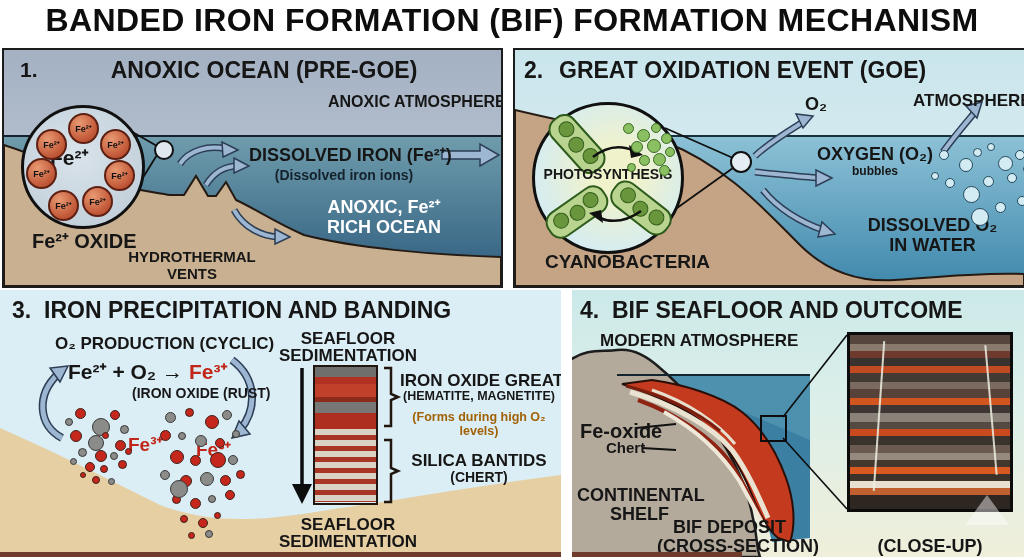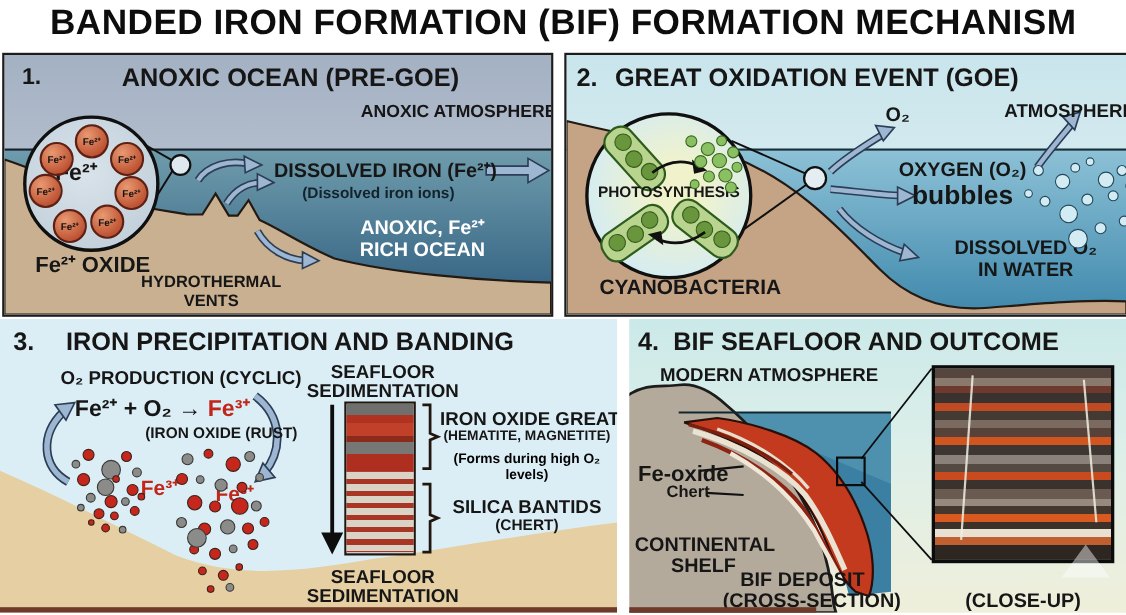--- a/index.html
+++ b/index.html
@@ -176,21 +176,21 @@
         <div class="gdot" style="left: 118px; top: 48px; width: 11px; height: 11px;"></div>
         <div class="gdot" style="left: 130px; top: 42px; width: 8px; height: 8px;"></div>
         <div class="gdot" style="left: 92px; top: 58px; width: 7px; height: 7px;"></div>
         <div class="gdot" style="left: 124px; top: 60px; width: 9px; height: 9px;"></div>
       </div>
     <div class="abs t" style="left:9px;top:8px;font-size:23px;">2.</div>
     <div class="abs t" style="left:44px;top:8px;font-size:23px;">GREAT OXIDATION EVENT (GOE)</div>
     <div class="abs t" style="left:290px;top:45px;font-size:18px;">O₂</div>
     <div class="abs t" style="left:398px;top:42px;font-size:17px;">ATMOSPHERE</div>
     <div class="abs t ctr" style="left:300px;top:95px;width:120px;font-size:18px;">OXYGEN (O₂)</div>
-    <div class="abs t ctr" style="left:300px;top:115px;width:120px;font-size:24px;font-weight:bold;">bubbles</div>
+    <div class="abs t ctr" style="left:300px;top:115px;width:120px;font-size:12px;font-weight:bold;">bubbles</div>
     <div class="abs t ctr" style="left:350px;top:166px;width:135px;font-size:18px;">DISSOLVED O₂</div>
     <div class="abs t ctr" style="left:350px;top:186px;width:135px;font-size:18px;">IN WATER</div>
     <div class="abs t" style="left:30px;top:202px;font-size:19px;">CYANOBACTERIA</div>
   <div class="bubble" style="left: 424px; top: 100px; width: 8px; height: 8px;"></div>
       <div class="bubble" style="left: 444px; top: 108px; width: 12px; height: 12px;"></div>
       <div class="bubble" style="left: 458px; top: 98px; width: 7px; height: 7px;"></div>
       <div class="bubble" style="left: 472px; top: 93px; width: 6px; height: 6px;"></div>
       <div class="bubble" style="left: 483px; top: 106px; width: 13px; height: 13px;"></div>
       <div class="bubble" style="left: 500px; top: 100px; width: 8px; height: 8px;"></div>
       <div class="bubble" style="left: 430px; top: 128px; width: 8px; height: 8px;"></div>
@@ -222,33 +222,33 @@
         <polygon points="302,214 292,194 312,194" fill="#0d0d0d"></polygon>
       </g>
       <path d="M384,78 L391,78 L391,104 L398,107 L391,110 L391,136 L384,136" fill="none" stroke="#20160f" stroke-width="2.5"></path>
       <path d="M384,150 L391,150 L391,178 L398,181 L391,184 L391,212 L384,212" fill="none" stroke="#20160f" stroke-width="2.5"></path>
     </svg>
     <div id="band-col" class="abs">
       <div id="band-top"></div>
       <div id="band-bot"></div>
     </div>
     <div class="abs t" style="left:12px;top:8px;font-size:23px;">3.</div>
-    <div class="abs t" style="left:44px;top:8px;font-size:23px;margin-left:16px;">IRON PRECIPITATION AND BANDING</div>
+    <div class="abs t" style="left:44px;top:8px;font-size:23px;">IRON PRECIPITATION AND BANDING</div>
     <div class="abs t" style="left:55px;top:45px;font-size:17px;">O₂ PRODUCTION (CYCLIC)</div>
     <div class="abs t" style="left:68px;top:70px;font-size:21px;"><span>Fe²⁺ + O₂ →</span> <span class="red">Fe³⁺</span></div>
     <div class="abs t" style="left:132px;top:96px;font-size:14px;">(IRON OXIDE (RUST)</div>
     <div class="abs t red" style="left:128px;top:145px;font-size:19px;">Fe³⁺</div>
     <div class="abs t red" style="left:196px;top:150px;font-size:19px;">Fe³⁺</div>
     <div class="abs t ctr" style="left:278px;top:40px;width:140px;font-size:17px;">SEAFLOOR</div>
     <div class="abs t ctr" style="left:278px;top:57px;width:140px;font-size:17px;">SEDIMENTATION</div>
     <div class="abs t ctr" style="left:278px;top:226px;width:140px;font-size:17px;">SEAFLOOR</div>
     <div class="abs t ctr" style="left:278px;top:243px;width:140px;font-size:17px;">SEDIMENTATION</div>
     <div class="abs t ctr" style="left:400px;top:82px;width:158px;font-size:17px;">IRON OXIDE GREAT</div>
     <div class="abs t ctr" style="left:400px;top:100px;width:158px;font-size:12.5px;">(HEMATITE, MAGNETITE)</div>
-    <div class="abs ctr" style="left:398px;top:120px;width:162px;font-size:12.5px;color:#000000;font-weight:bold;">(Forms during high O₂ levels)</div>
+    <div class="abs ctr" style="left:398px;top:120px;width:162px;font-size:12.5px;color:#a16207;font-weight:bold;">(Forms during high O₂ levels)</div>
     <div class="abs t ctr" style="left:400px;top:162px;width:158px;font-size:17px;">SILICA BANTIDS</div>
     <div class="abs t ctr" style="left:400px;top:180px;width:158px;font-size:14px;">(CHERT)</div>
     <div class="bstrip" style="left:0;width:561px;"></div>
   <div class="dot r" style="left: 75px; top: 118px; width: 9px; height: 9px;"></div>
       <div class="dot g" style="left: 92px; top: 128px; width: 16px; height: 16px;"></div>
       <div class="dot r" style="left: 110px; top: 120px; width: 8px; height: 8px;"></div>
       <div class="dot g" style="left: 120px; top: 135px; width: 7px; height: 7px;"></div>
       <div class="dot r" style="left: 70px; top: 140px; width: 10px; height: 10px;"></div>
       <div class="dot g" style="left: 88px; top: 145px; width: 14px; height: 14px;"></div>
       <div class="dot r" style="left: 102px; top: 142px; width: 5px; height: 5px;"></div>

